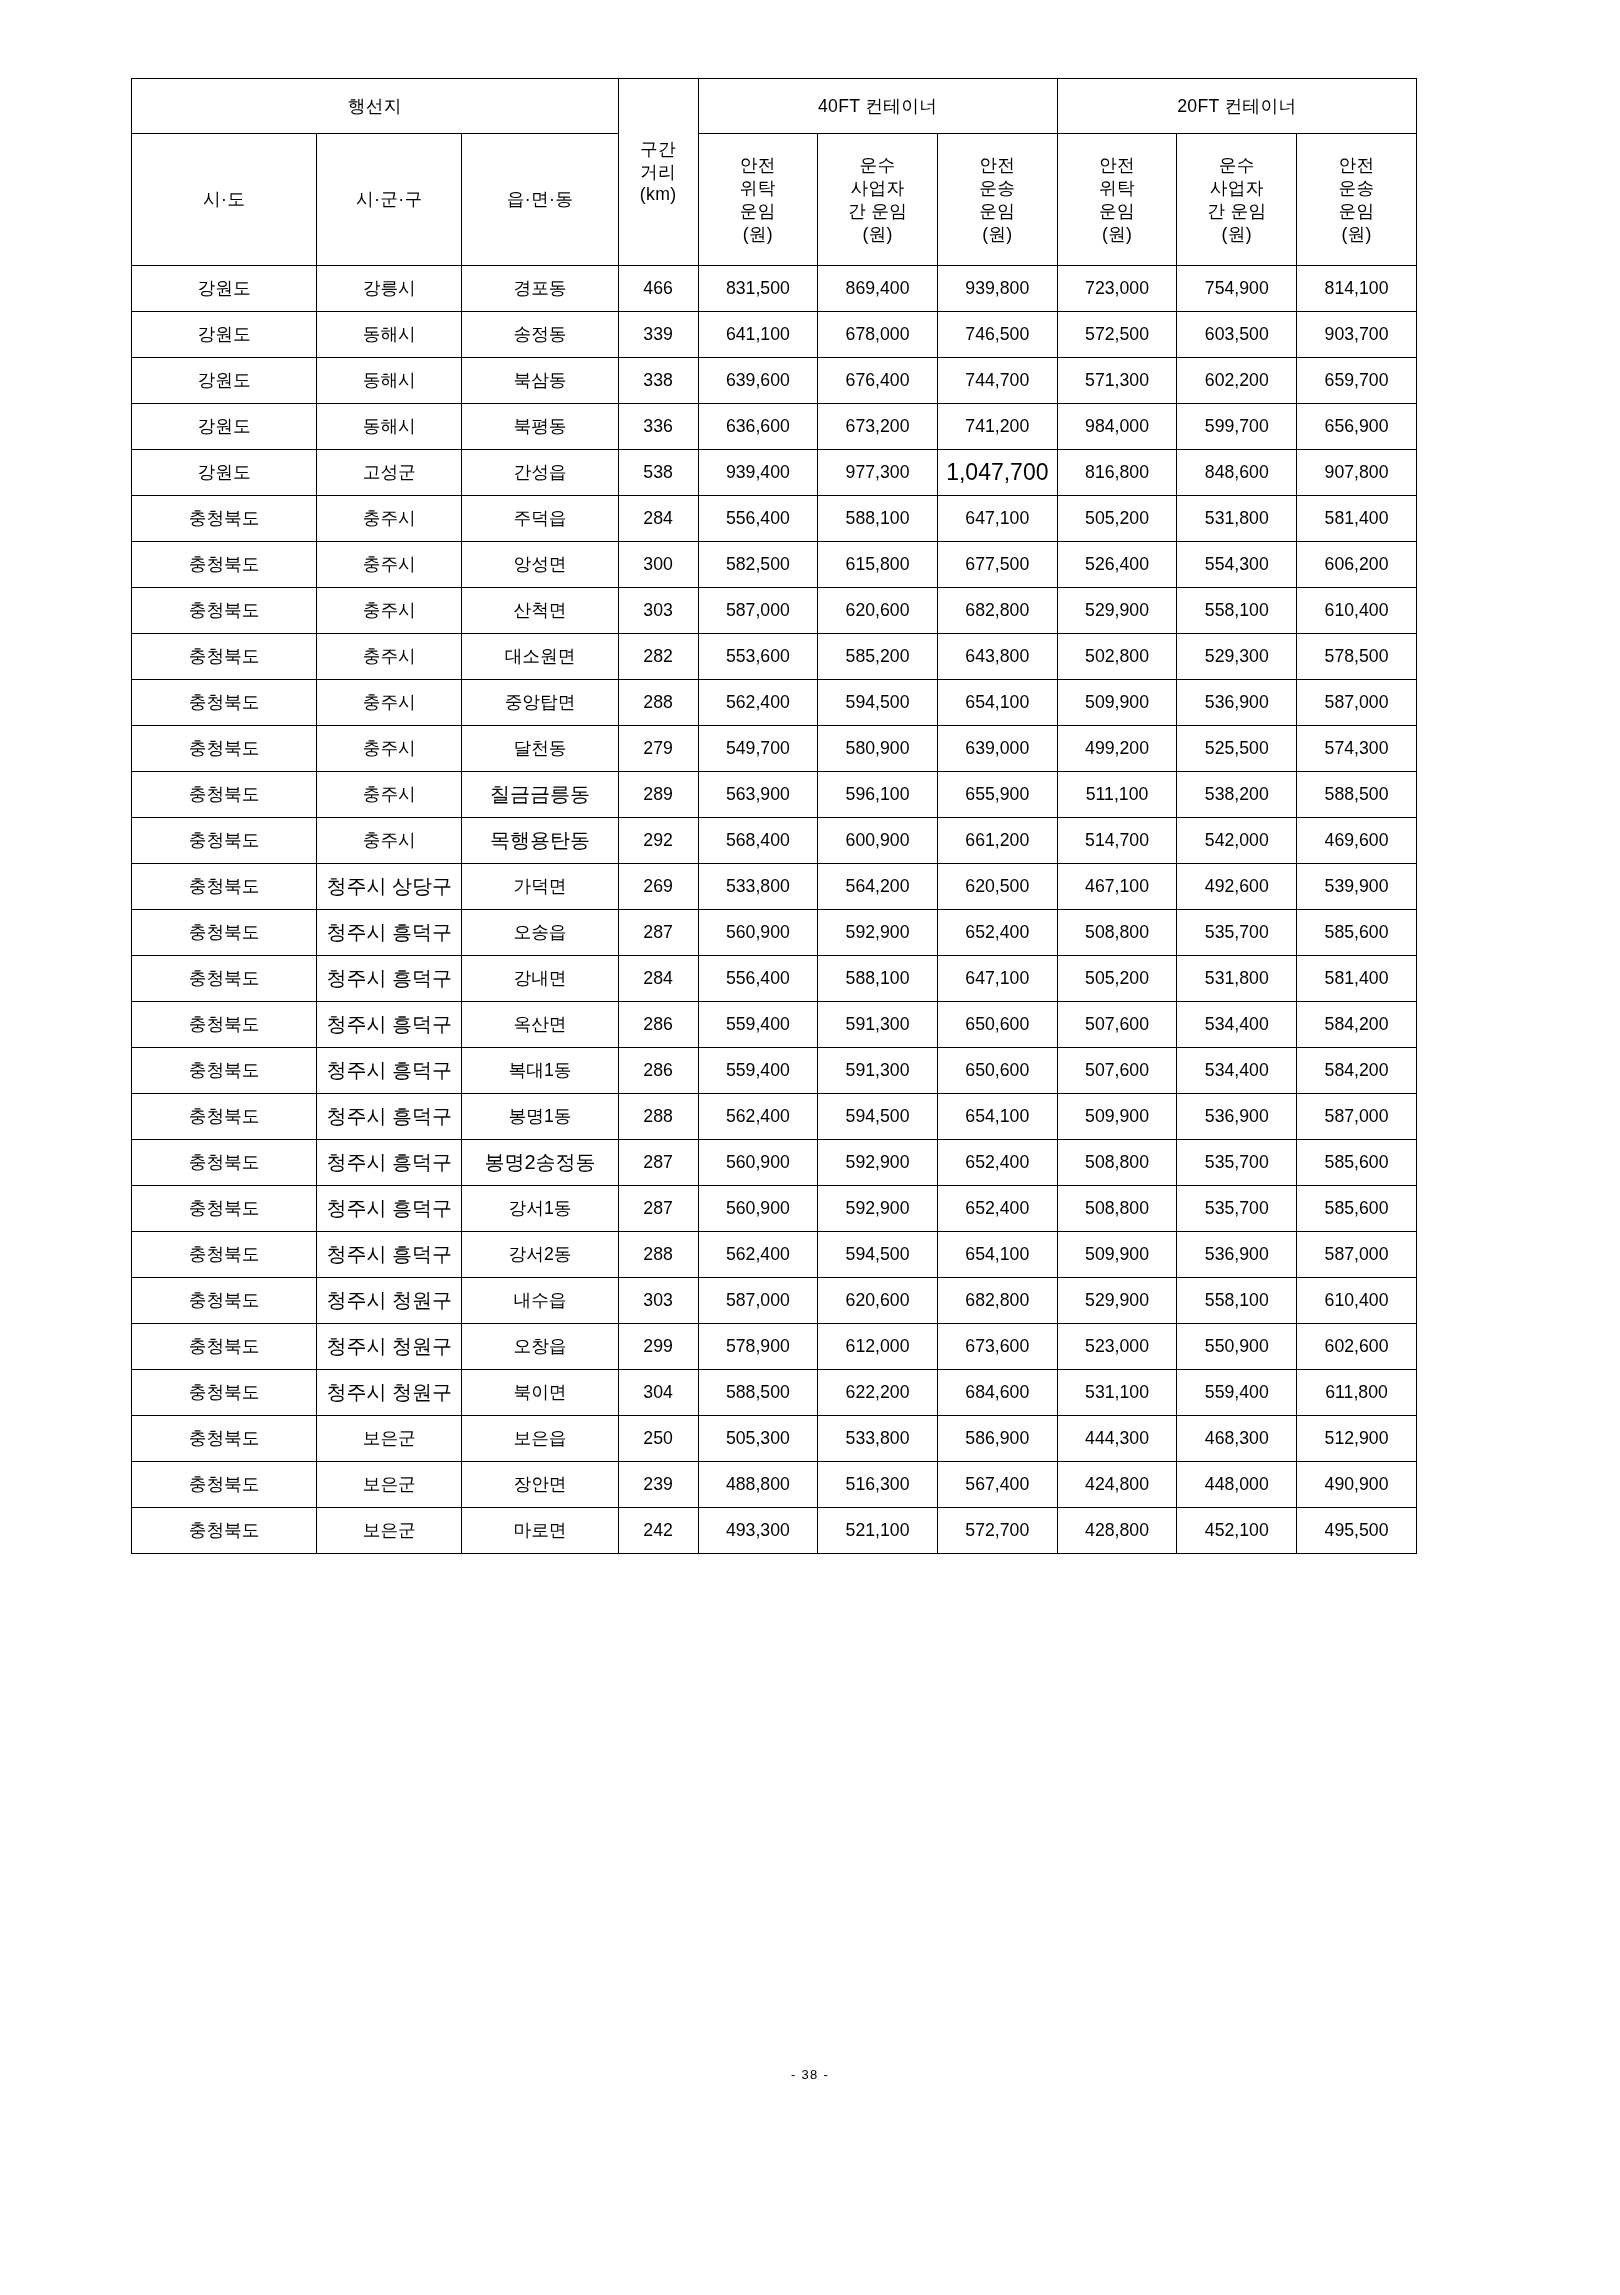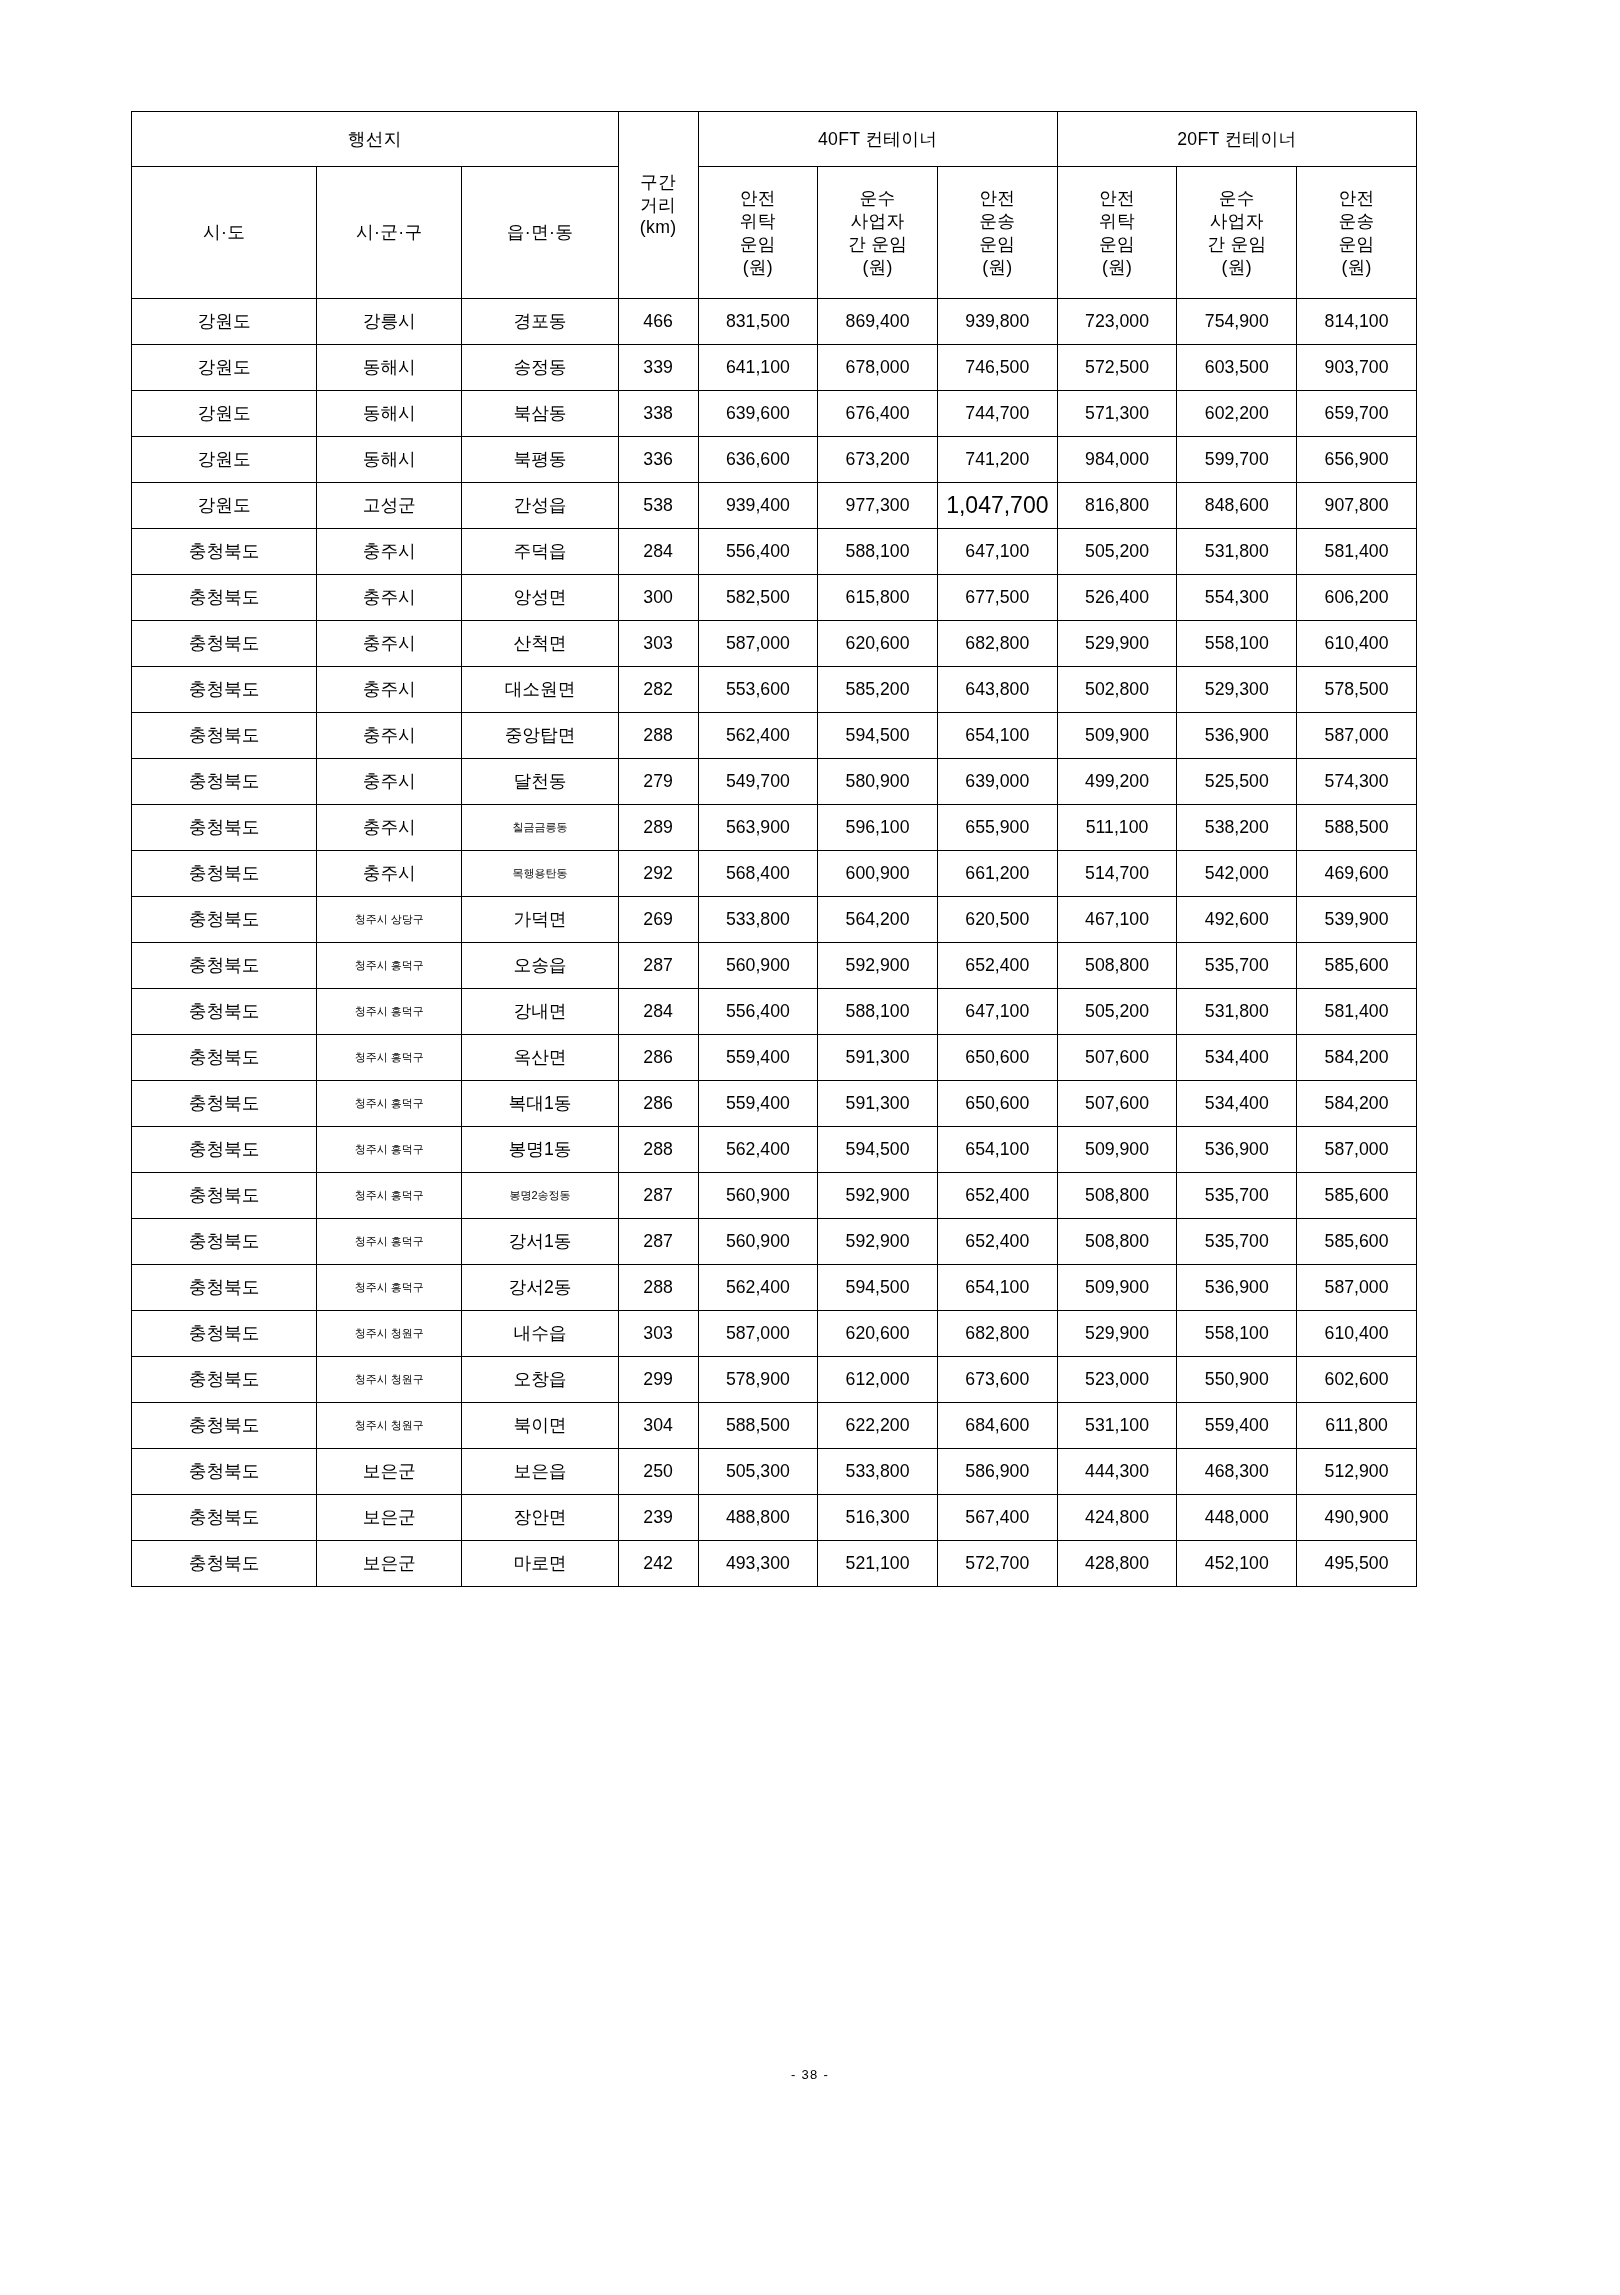--- a/index.html
+++ b/index.html
@@ -12,21 +12,21 @@
     height: 2295px;
     font-family: "Liberation Sans", sans-serif;
     color: #000000;
     position: relative;
   }
   .page {
     position: relative;
     width: 1620px;
     height: 2295px;
     box-sizing: border-box;
-    padding: 111px 131px 0 131px;
+    padding: 78px 131px 0 131px;
   }
   table.freight {
     border-collapse: collapse;
     width: 1286px;
     table-layout: fixed;
   }
   table.freight th,
   table.freight td {
     border: 1.3px solid #000000;
     text-align: center;
@@ -64,21 +64,21 @@
     line-height: 1.28;
     margin-left: 16px;
   }
   tbody td {
     height: 45px;
   }
   tbody td.place {
     font-size: 17.7px;
   }
   tbody td.small {
-    font-size: 11px;
+    font-size: 20px;
     line-height: 1.15;
   }
   tbody td.num {
     font-size: 17.7px;
   }
   tbody td.wrapnum {
     font-size: 23px;
     line-height: 1.1;
   }
   .page-number {

